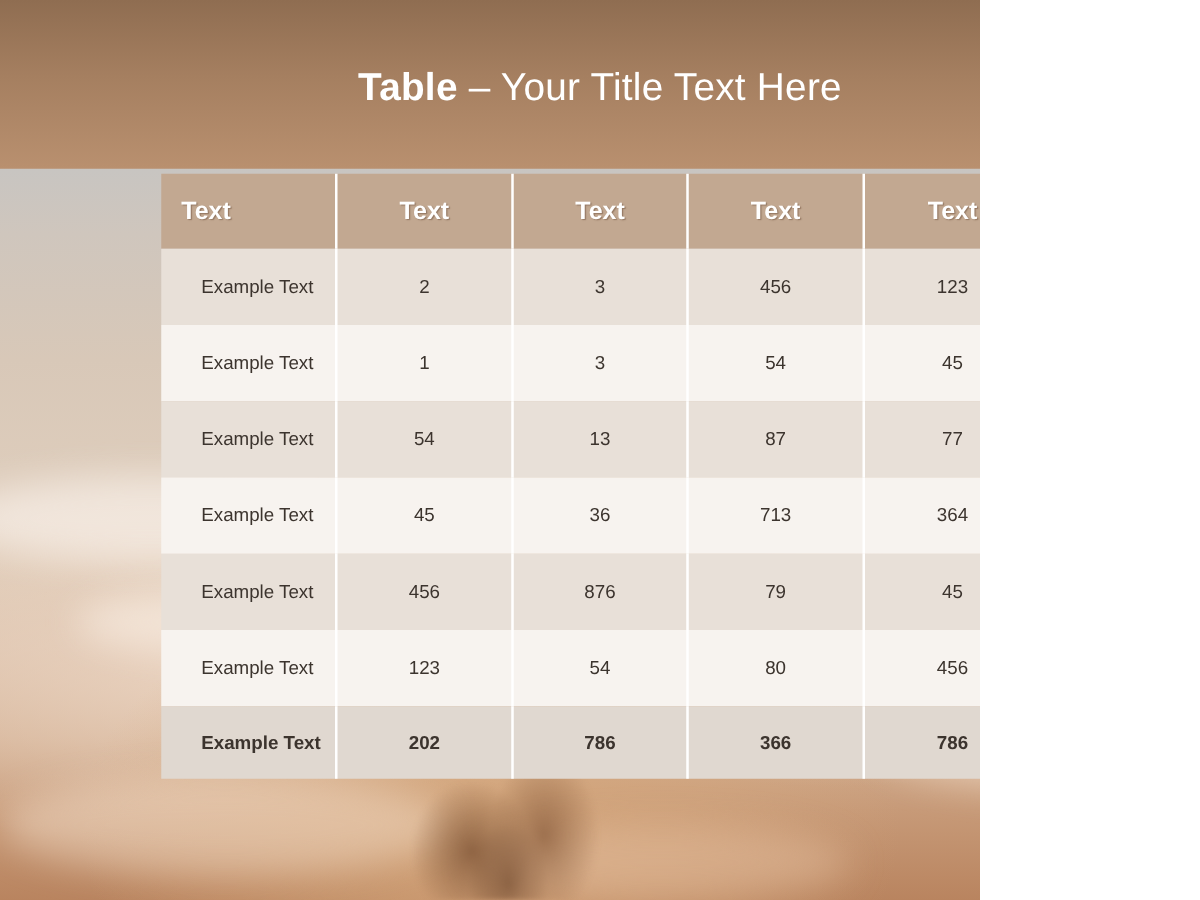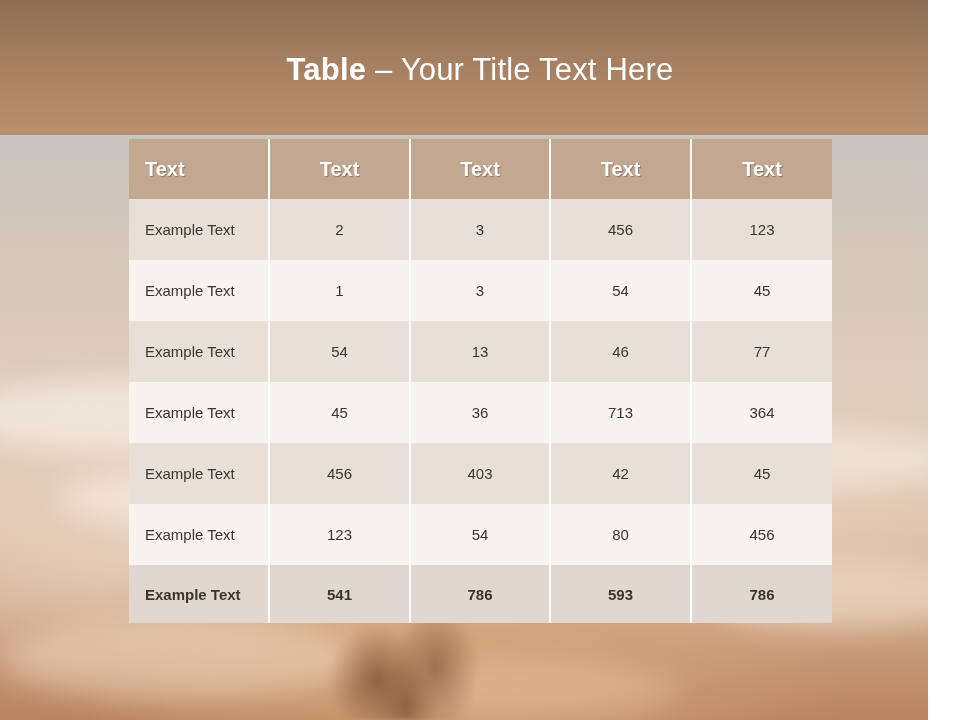--- a/index.html
+++ b/index.html
@@ -7,21 +7,21 @@
     padding: 0;
   }
   body {
     width: 960px;
     height: 720px;
     overflow: hidden;
     font-family: "Liberation Sans", sans-serif;
   }
   .slide {
     position: relative;
-    width: 928px;
+    width: 784px;
     height: 720px;
     overflow: hidden;
     background: #14532d;
   }
   
   .bg {
     position: absolute;
     inset: 0;
     background:
       radial-gradient(ellipse 60% 40% at 50% 92%, rgba(214,168,124,0.85) 0%, rgba(214,168,124,0) 70%),
@@ -114,21 +114,21 @@
   tbody td {
     height: 59px;
     font-size: 15px;
     color: #3c342e;
     text-align: center;
     border-right: 2px solid #ffffff;
   }
   tbody td:last-child { border-right: none; }
   tbody td.label {
     text-align: left;
-    padding-left: 16px;
+    padding-left: 32px;
   }
   tbody tr.odd td { background: #e8e0d8; }
   tbody tr.even td { background: #f7f3ef; }
   tbody tr.total td {
     background: #e0d8d0;
     font-weight: bold;
     height: 56px;
   }
 </style>
 </head>
@@ -182,48 +182,48 @@
           <td class="label">Example Text</td>
           <td>1</td>
           <td>3</td>
           <td>54</td>
           <td>45</td>
         </tr>
         <tr class="odd">
           <td class="label">Example Text</td>
           <td>54</td>
           <td>13</td>
-          <td>46</td>
+          <td>87</td>
           <td>77</td>
         </tr>
         <tr class="even">
           <td class="label">Example Text</td>
           <td>45</td>
           <td>36</td>
           <td>713</td>
           <td>364</td>
         </tr>
         <tr class="odd">
           <td class="label">Example Text</td>
           <td>456</td>
-          <td>403</td>
-          <td>42</td>
+          <td>876</td>
+          <td>79</td>
           <td>45</td>
         </tr>
         <tr class="even">
           <td class="label">Example Text</td>
           <td>123</td>
           <td>54</td>
           <td>80</td>
           <td>456</td>
         </tr>
         <tr class="total">
           <td class="label">Example Text</td>
-          <td>541</td>
+          <td>202</td>
           <td>786</td>
-          <td>593</td>
+          <td>366</td>
           <td>786</td>
         </tr>
       </tbody>
     </table>
   </div>
 
 </div>
 
 </body></html>

